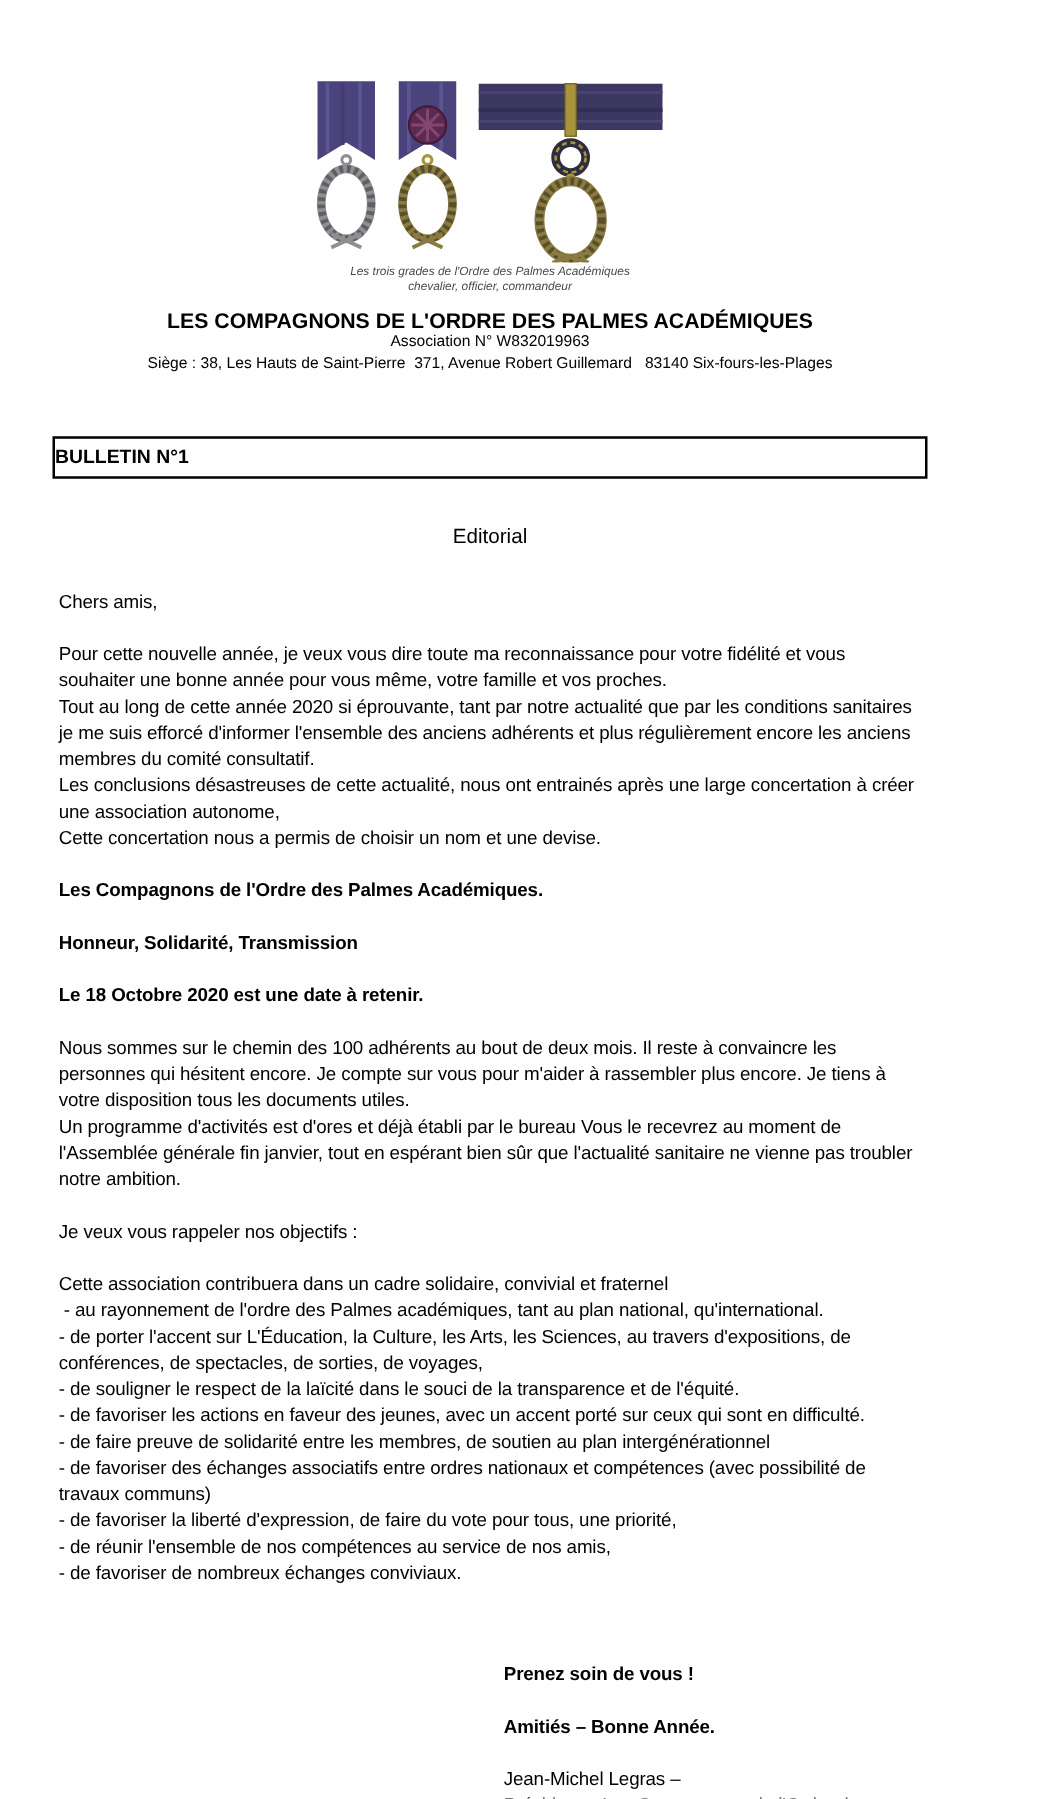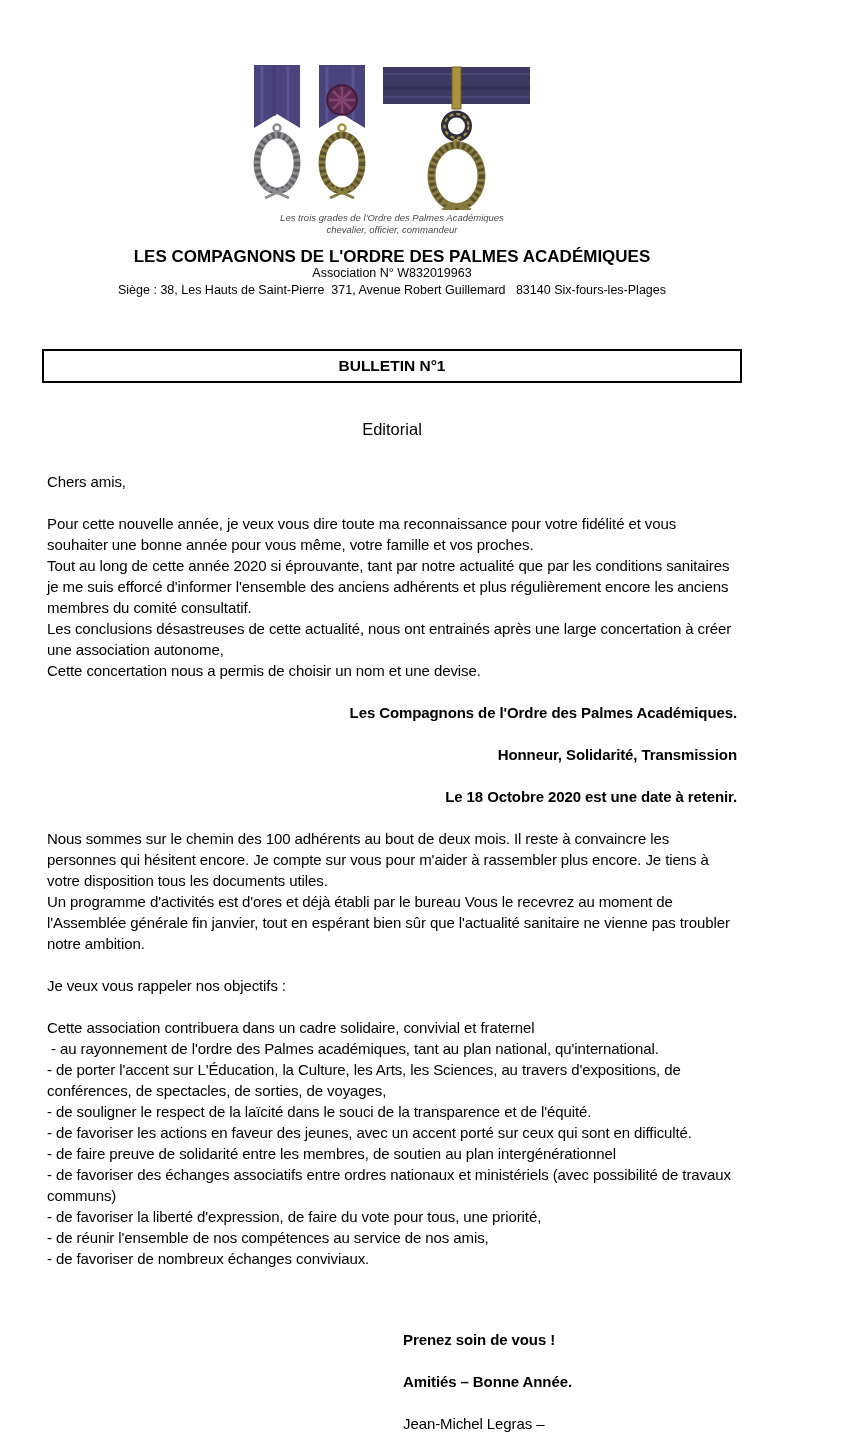--- a/index.html
+++ b/index.html
@@ -7,30 +7,30 @@
     width:784px;height:1439px;background:#ffffff;color:#000;
     font-family:"Liberation Sans","DejaVu Sans",sans-serif;
     position:relative;overflow:hidden;box-sizing:border-box;
   }
   .medal-wrap{padding-top:64px;text-align:center;}
   .medal-caption{font-style:italic;font-size:9.5px;line-height:12px;color:#4a4a4a;margin-top:2px;}
   .org-name{margin-top:12px;text-align:center;font-weight:bold;font-size:17px;line-height:17px;}
   .org-sub{text-align:center;font-size:12.5px;line-height:17px;white-space:pre-wrap;}
   .bulletin-box{
     margin:50px 42px 0 42px;border:2px solid #000;height:30px;
-    display:flex;align-items:center;justify-content:center;
+    display:flex;align-items:center;justify-content:flex-start;
     font-weight:bold;font-size:15.5px;
   }
   .editorial-heading{margin-top:36px;text-align:center;font-weight:normal;font-size:16.5px;line-height:20px;}
   .bodytext{margin:0 47px;font-size:15px;line-height:21px;letter-spacing:-0.1px;}
   .line{white-space:pre-wrap;}
   .mt1{margin-top:21px;}
   .mt15{margin-top:32px;}
   .mt2{margin-top:60px;}
-  .center-bold{text-align:right;font-weight:bold;}
+  .center-bold{text-align:left;font-weight:bold;}
   .closing{margin-left:356px;}
   .bold{font-weight:bold;}
   svg{display:block;margin:0 auto;}
 </style>
 </head>
 <body>
 
 <div class="page">
 
   <div class="medal-wrap">
@@ -112,21 +112,21 @@
 
     <div class="line mt1">Je veux vous rappeler nos objectifs :</div>
 
     <div class="mt1">
       <div class="line">Cette association contribuera dans un cadre solidaire, convivial et fraternel</div>
       <div class="line"> - au rayonnement de l'ordre des Palmes académiques, tant au plan national, qu'international.</div>
       <div class="line">- de porter l'accent sur L'Éducation, la Culture, les Arts, les Sciences, au travers d'expositions, de   conférences, de spectacles, de sorties, de voyages,</div>
       <div class="line">- de souligner le respect de la laïcité dans le souci de la transparence et de l'équité.</div>
       <div class="line">- de favoriser les actions en faveur des jeunes, avec un accent porté sur ceux qui sont en difficulté.</div>
       <div class="line">- de faire preuve de solidarité entre les membres, de soutien au plan intergénérationnel</div>
-      <div class="line">- de favoriser des échanges associatifs entre ordres nationaux et ministériels (avec possibilité de travaux communs)</div>
+      <div class="line">- de favoriser des échanges associatifs entre ordres nationaux et compétences (avec possibilité de travaux communs)</div>
       <div class="line">- de favoriser la liberté d'expression, de faire du vote pour tous, une priorité,</div>
       <div class="line">- de réunir l'ensemble de nos compétences au service de nos amis,</div>
       <div class="line">- de favoriser de nombreux échanges conviviaux.</div>
     </div>
 
     <div class="closing">
       <div class="line mt2 bold">Prenez soin de vous !</div>
       <div class="line mt1 bold">Amitiés – Bonne Année.</div>
       <div class="line mt1">Jean-Michel Legras –</div>
       <div class="line">Président « Les Compagnons de l'Ordre des Palmes Académiques</div>

